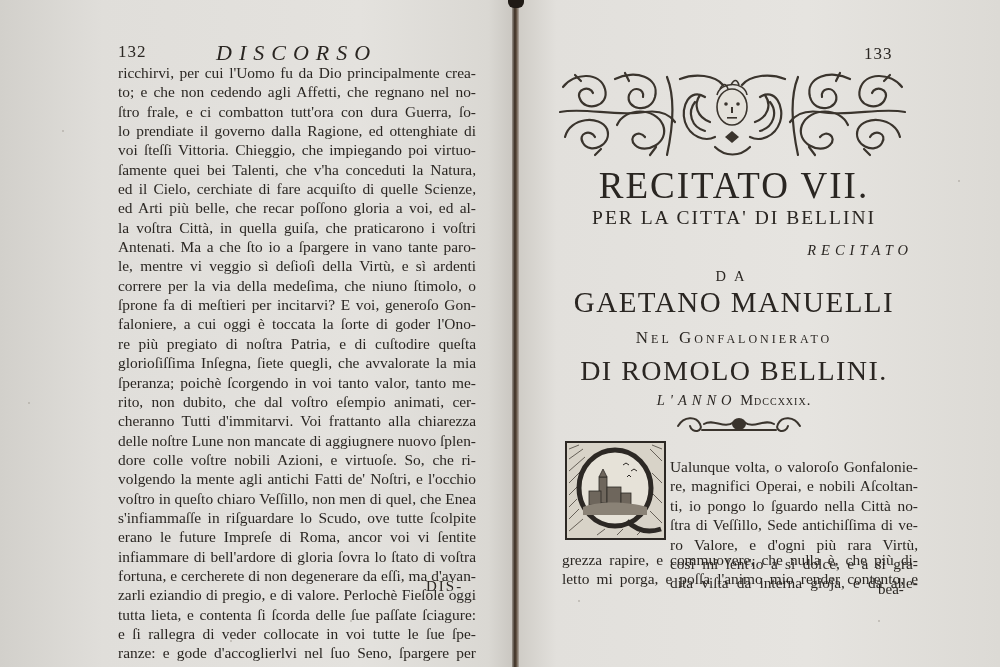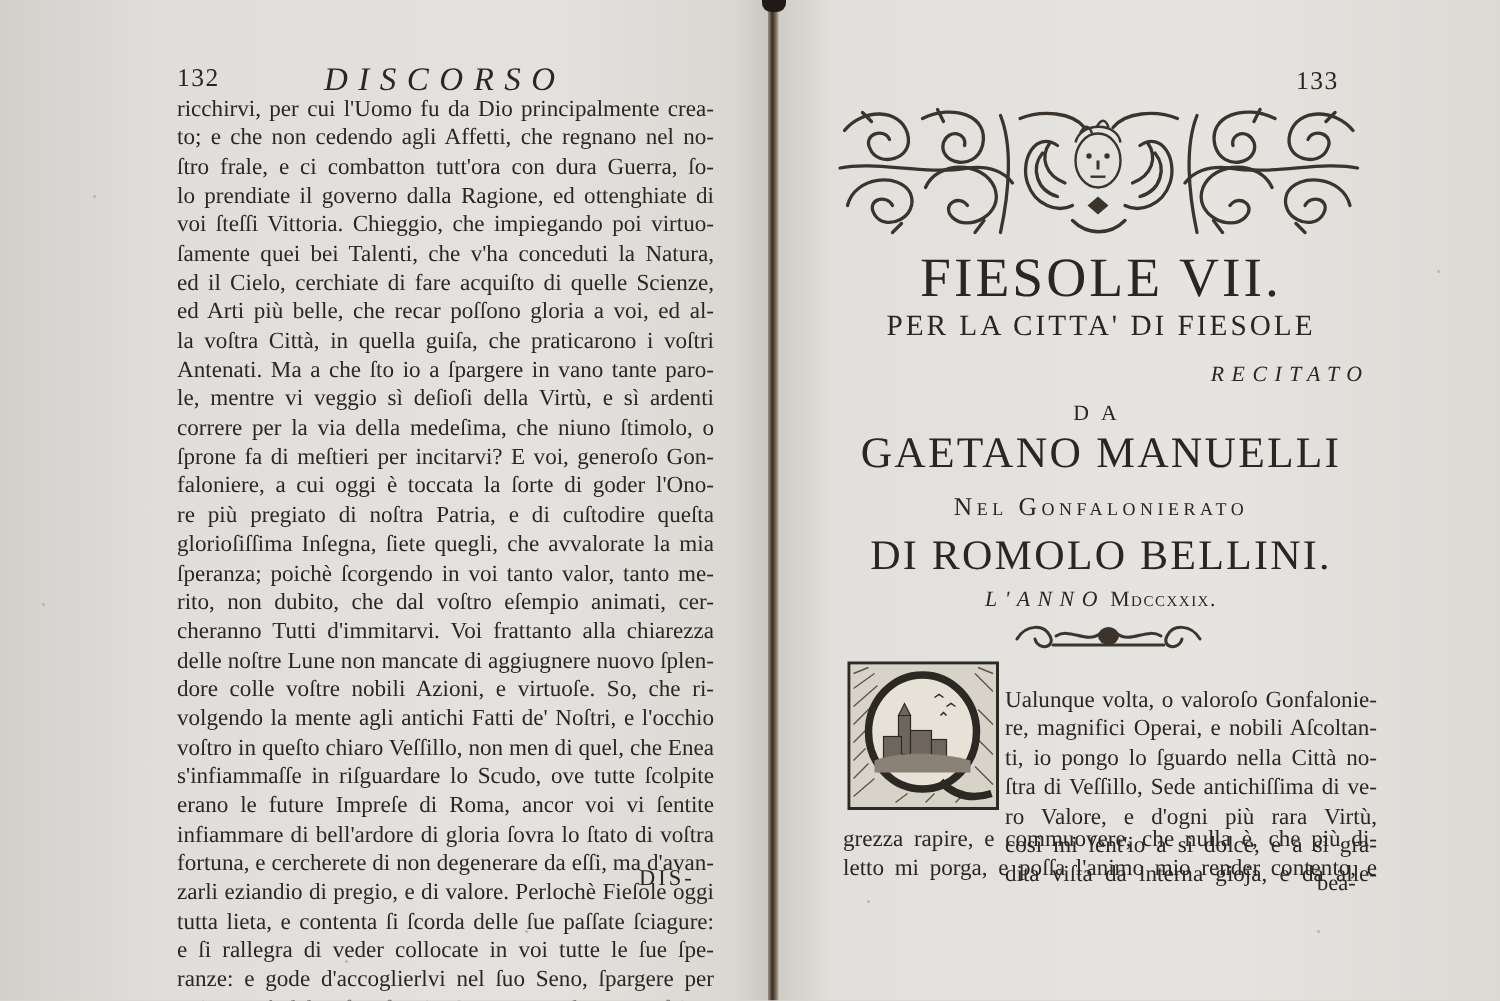--- a/index.html
+++ b/index.html
@@ -202,22 +202,22 @@
       <rect x="172" y="50" width="10" height="1.6"></rect>
       <path d="M170 70 l7 -6 l7 6 l-7 6 z"></path>
     </g>
     <g fill="none" stroke="#3a342d" stroke-width="1.6">
       <path d="M162 28 C 165 14, 190 14, 192 28"></path>
       <path d="M165 22 c 3 -6 6 -6 8 0 M176 18 c 3 -6 6 -6 8 0"></path>
     </g>
   </svg>
 </div>
 
-<div class="title-main">FIESOLE VII.</div>
-<div class="title-sub">PER LA CITTA' DI FIESOLE</div>
+<div class="title-main">RECITATO VII.</div>
+<div class="title-sub">PER LA CITTA' DI BELLINI</div>
 <div class="recitato">RECITATO</div>
 <div class="da">DA</div>
 <div class="author">GAETANO MANUELLI</div>
 <div class="office">Nel Gonfalonierato</div>
 <div class="person">DI ROMOLO BELLINI.</div>
 <div class="year">
   <span class="it">L'ANNO</span>
   <span class="sc">Mdccxxix.</span>
 </div>
 

